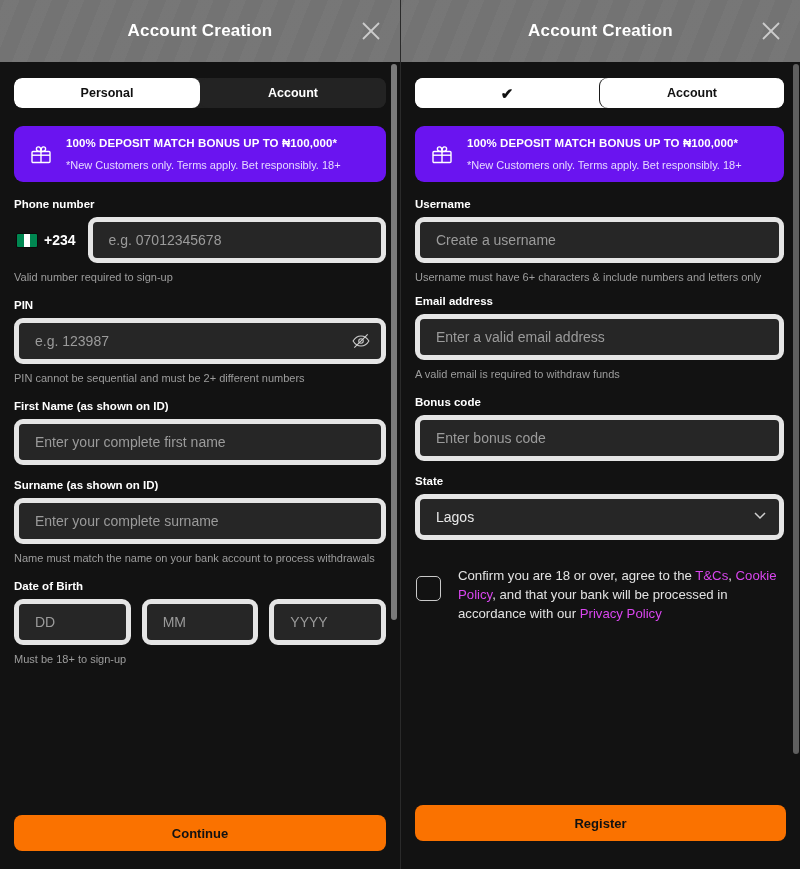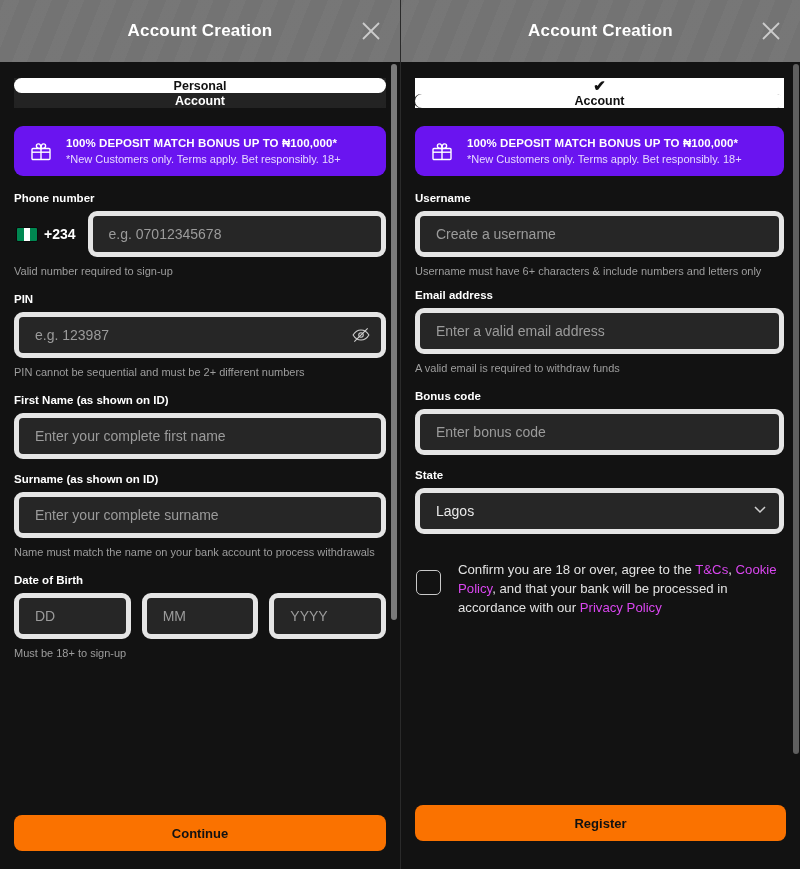--- a/index.html
+++ b/index.html
@@ -96,26 +96,25 @@
     background: #7a7a7a;
     z-index: 20;
   }
   .scrollbar.left-sb { right: 3px; top: 2px; height: 556px; }
   .scrollbar.right-sb { right: 1px; top: 2px; height: 690px; background: #5f5f5f; }
 
   
   .tabs {
     display: flex;
     background: #232323;
-    border-radius: 0;
+    border-radius: 8px;
     padding: 0;
     height: 30px;
     overflow: hidden;
     margin-bottom: 18px;
-    flex-direction: column;
   }
   .tab {
     flex: 1 1 50%;
     display: flex;
     align-items: center;
     justify-content: center;
     font-size: 12.5px;
     font-weight: bold;
     color: #ffffff;
     cursor: pointer;
@@ -136,21 +135,21 @@
   .promo {
     background: #6a14f0;
     border-radius: 9px;
     display: flex;
     align-items: center;
     gap: 12px;
     padding: 11px 14px;
     margin-bottom: 16px;
   }
   .promo-icon { flex: 0 0 26px; display: flex; align-items: center; justify-content: center; }
-  .promo-text { display: flex; flex-direction: column; gap: 4px; }
+  .promo-text { display: flex; flex-direction: column; gap: 10px; }
   .promo-title {
     color: #ffffff;
     font-size: 11.5px;
     font-weight: bold;
     letter-spacing: 0.1px;
     white-space: nowrap;
   }
   .promo-sub {
     color: #e6d9ff;
     font-size: 11px;

